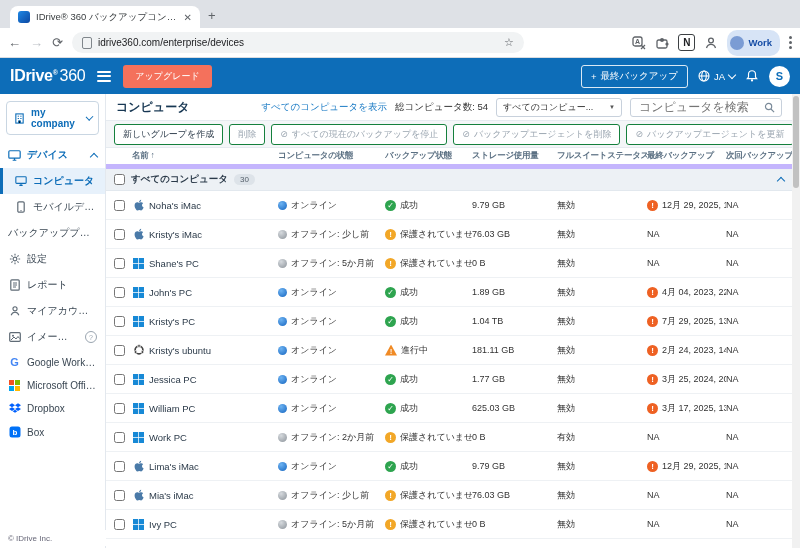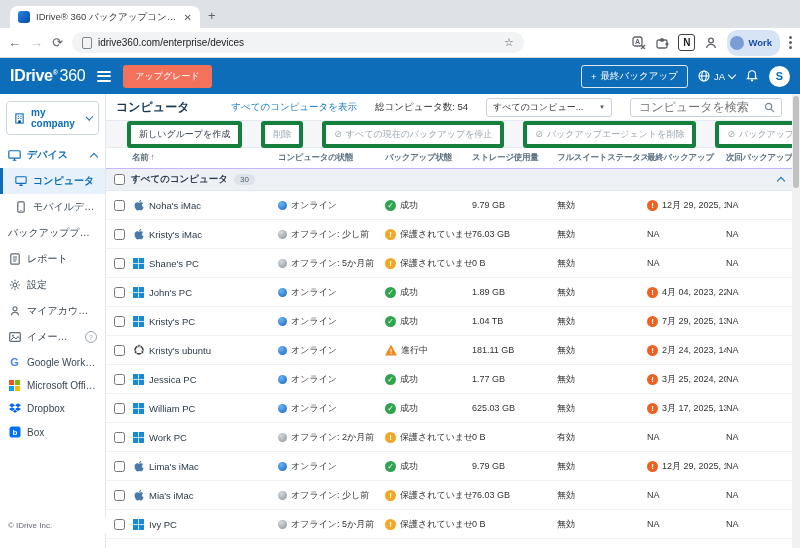--- a/index.html
+++ b/index.html
@@ -78,38 +78,38 @@
          font-size:7px;display:flex;align-items:center;justify-content:center;flex:0 0 auto;}
   .msgrid{display:grid;grid-template-columns:5px 5px;grid-template-rows:5px 5px;gap:1px;}
   .msgrid i{display:block;}
   .g-letter{font-size:11px;font-weight:bold;color:#4285f4;}
 
   
   .main{top:94px;left:106px;right:8px;bottom:0;background:#fff;}
   .titlebar{height:27px;display:flex;align-items:center;padding:0 10px;border-bottom:1px solid #e6ebf0;
             box-sizing:border-box;gap:10px;}
   .pagetitle{font-size:12px;font-weight:bold;color:#173753;}
-  .tb-right{margin-left:auto;display:flex;align-items:center;gap:18px;}
+  .tb-right{margin-left:auto;display:flex;align-items:center;gap:8px;}
   .linkblue{font-size:9.5px;color:#1779c4;}
   .totaltxt{font-size:9.5px;color:#333;}
   .selectbox{width:126px;height:19px;border:1px solid #c8d1dc;border-radius:3px;display:flex;align-items:center;
              padding:0 6px;box-sizing:border-box;font-size:9px;color:#333;gap:4px;}
   .selectbox .st{flex:1;white-space:nowrap;overflow:hidden;}
   .searchbox{width:152px;height:19px;border:1px solid #c8d1dc;border-radius:3px;display:flex;align-items:center;
              padding:0 6px;box-sizing:border-box;gap:4px;}
   .searchbox input{border:none;outline:none;flex:1;font-size:12px;font-family:inherit;color:#333;min-width:0;background:transparent;}
   .toolbar{height:27px;background:#f4f6f8;display:flex;align-items:center;gap:6px;padding:0 8px;
            border-bottom:1px solid #e6ebf0;box-sizing:border-box;}
-  .tbtn{background:#fff;border:4px solid #15803d;border-radius:3px;font-size:9px;color:#2b3a49;
-        padding:3px 8px;font-family:inherit;white-space:nowrap;display:flex;align-items:center;gap:4px;margin-left:13px;}
+  .tbtn{background:#fff;border:1px solid #15803d;border-radius:3px;font-size:9px;color:#2b3a49;
+        padding:3px 8px;font-family:inherit;white-space:nowrap;display:flex;align-items:center;gap:4px;}
   .tbtn.dis{color:#9aa5b0;}
   .noicon{font-size:9px;color:#9aa5b0;line-height:1;}
 
   .gridrow{display:grid;grid-template-columns:26px 146px 107px 87px 85px 90px 79px 1fr;align-items:center;}
-  .thead{height:21px;border-bottom:1px solid #c4b5fd;box-sizing:border-box;}
+  .thead{height:21px;border-bottom:5px solid #c4b5fd;box-sizing:border-box;}
   .thead .hc{font-size:8.5px;letter-spacing:-0.3px;color:#5b7083;font-weight:bold;white-space:nowrap;overflow:hidden;}
   .grouprow{height:22px;background:#edf1f5;display:flex;align-items:center;gap:6px;padding:0 8px;
             box-sizing:border-box;border-bottom:1px solid #e2e8ee;}
   .grouplabel{font-size:9.5px;font-weight:bold;color:#2b3a49;}
   .countbadge{background:#dde3e9;border-radius:8px;font-size:8px;color:#55606b;padding:1px 6px;}
   .groupchev{margin-left:auto;color:#0d6db8;}
   .trow{height:29px;border-bottom:1px solid #eef1f4;box-sizing:border-box;background:#fff;}
   .cell{font-size:9px;color:#333;white-space:nowrap;overflow:hidden;display:flex;align-items:center;gap:4px;}
   .cc{justify-content:center;}
   .devname{font-size:9.5px;color:#2b3a49;}
@@ -119,21 +119,21 @@
   .dot.offline{background:radial-gradient(circle at 35% 30%,#d6dade,#8b9299);}
   .st-ic{width:11px;height:11px;border-radius:50%;color:#fff;font-size:8px;font-weight:bold;
          display:inline-flex;align-items:center;justify-content:center;flex:0 0 auto;}
   .st-ic.ok{background:#2ea44f;}
   .st-ic.warn{background:#f2a727;}
   .st-ic.alert{background:#ee6123;}
   .st-ic.prog{background:#f08a24;border-radius:0;clip-path:polygon(50% 0,100% 100%,0 100%);
               width:12px;height:11px;font-size:6.5px;align-items:flex-end;padding-bottom:1px;box-sizing:border-box;}
   .osic{width:13px;display:flex;justify-content:center;flex:0 0 auto;}
 
-  .footer{left:0;bottom:15px;width:106px;height:16px;background:#fff;display:flex;align-items:center;
+  .footer{left:0;bottom:2px;width:106px;height:16px;background:#fff;display:flex;align-items:center;
           padding-left:8px;box-sizing:border-box;}
   .copyright{font-size:8px;color:#667;}
 
   .pagescroll{top:94px;right:0;width:8px;bottom:0;background:#f1f1f1;}
   .pagethumb{position:absolute;top:2px;left:1px;width:6px;height:92px;background:#c1c1c1;border-radius:3px;}
 </style>
 </head>
 <body>
 
 <div class="abs tabstrip">
@@ -260,35 +260,35 @@
             <circle cx="4" cy="9.6" r="0.7" fill="#5f6b76"></circle>
           </svg>
       </span>
       <span class="lbl">モバイルデバイス</span>
     </li>
     <li class="sitem">
       <span class="lbl">バックアッププラン</span>
     </li>
     <li class="sitem">
       <span class="sicon">
+        <svg width="12" height="12" viewBox="0 0 14 14">
+            <circle cx="7" cy="7" r="2.2" fill="none" stroke="#5f6b76" stroke-width="1.3"></circle>
+            <path d="M7 1v2M7 11v2M1 7h2M11 7h2M2.8 2.8l1.4 1.4M9.8 9.8l1.4 1.4M11.2 2.8 9.8 4.2M4.2 9.8 2.8 11.2" stroke="#5f6b76" stroke-width="1.3"></path>
+          </svg>
+      </span>
+      <span class="lbl">設定</span>
+    </li>
+    <li class="sitem">
+      <span class="sicon">
         <svg width="10" height="12" viewBox="0 0 10 12">
             <rect x="0.8" y="0.8" width="8.4" height="10.4" rx="1" fill="none" stroke="#5f6b76" stroke-width="1.2"></rect>
             <path d="M3 4h4M3 6h4M3 8h3" stroke="#5f6b76" stroke-width="1"></path>
           </svg>
       </span>
       <span class="lbl">レポート</span>
-    </li>
-    <li class="sitem">
-      <span class="sicon">
-        <svg width="12" height="12" viewBox="0 0 14 14">
-            <circle cx="7" cy="7" r="2.2" fill="none" stroke="#5f6b76" stroke-width="1.3"></circle>
-            <path d="M7 1v2M7 11v2M1 7h2M11 7h2M2.8 2.8l1.4 1.4M9.8 9.8l1.4 1.4M11.2 2.8 9.8 4.2M4.2 9.8 2.8 11.2" stroke="#5f6b76" stroke-width="1.3"></path>
-          </svg>
-      </span>
-      <span class="lbl">設定</span>
     </li>
     <li class="sitem">
       <span class="sicon">
         <svg width="12" height="12" viewBox="0 0 14 14">
             <circle cx="7" cy="4.5" r="2.4" fill="none" stroke="#5f6b76" stroke-width="1.3"></circle>
             <path d="M2.5 12c.8-2.6 2.6-3.6 4.5-3.6s3.7 1 4.5 3.6" fill="none" stroke="#5f6b76" stroke-width="1.3"></path>
           </svg>
       </span>
       <span class="lbl">マイアカウント</span>
     </li>

